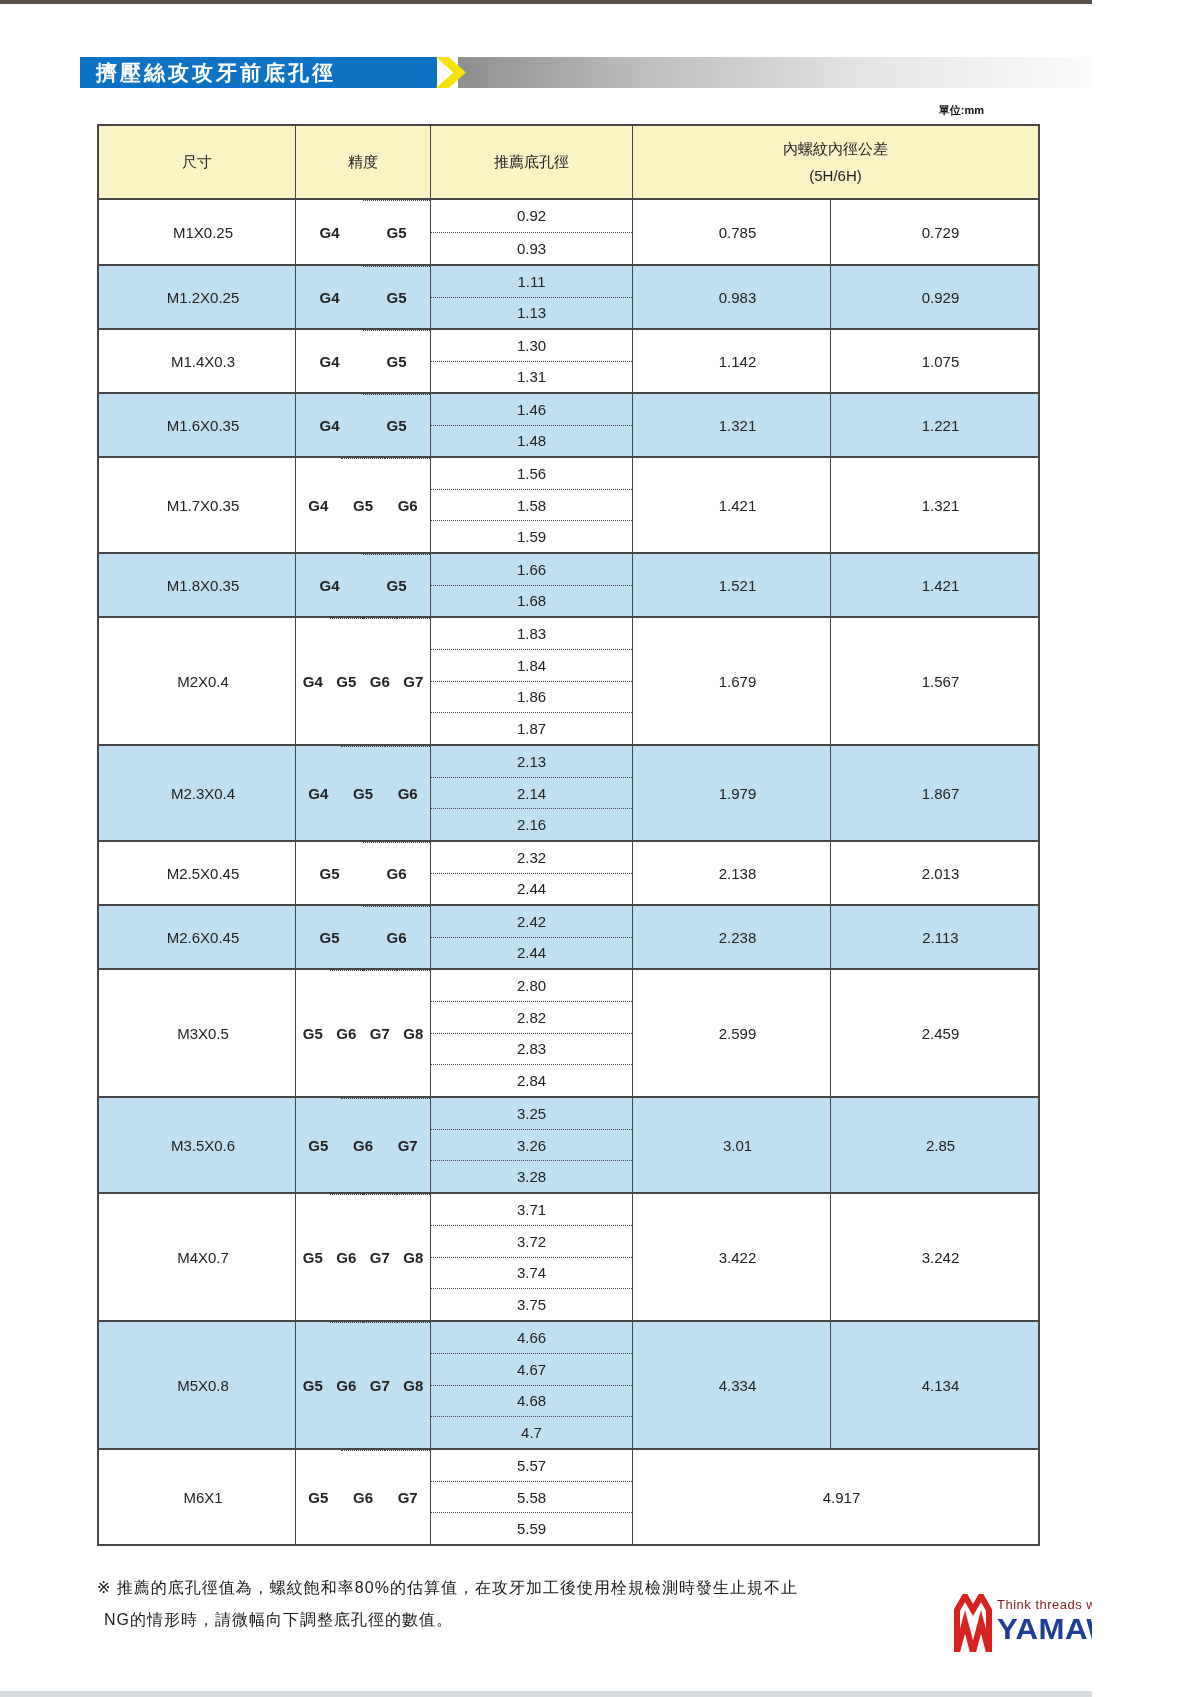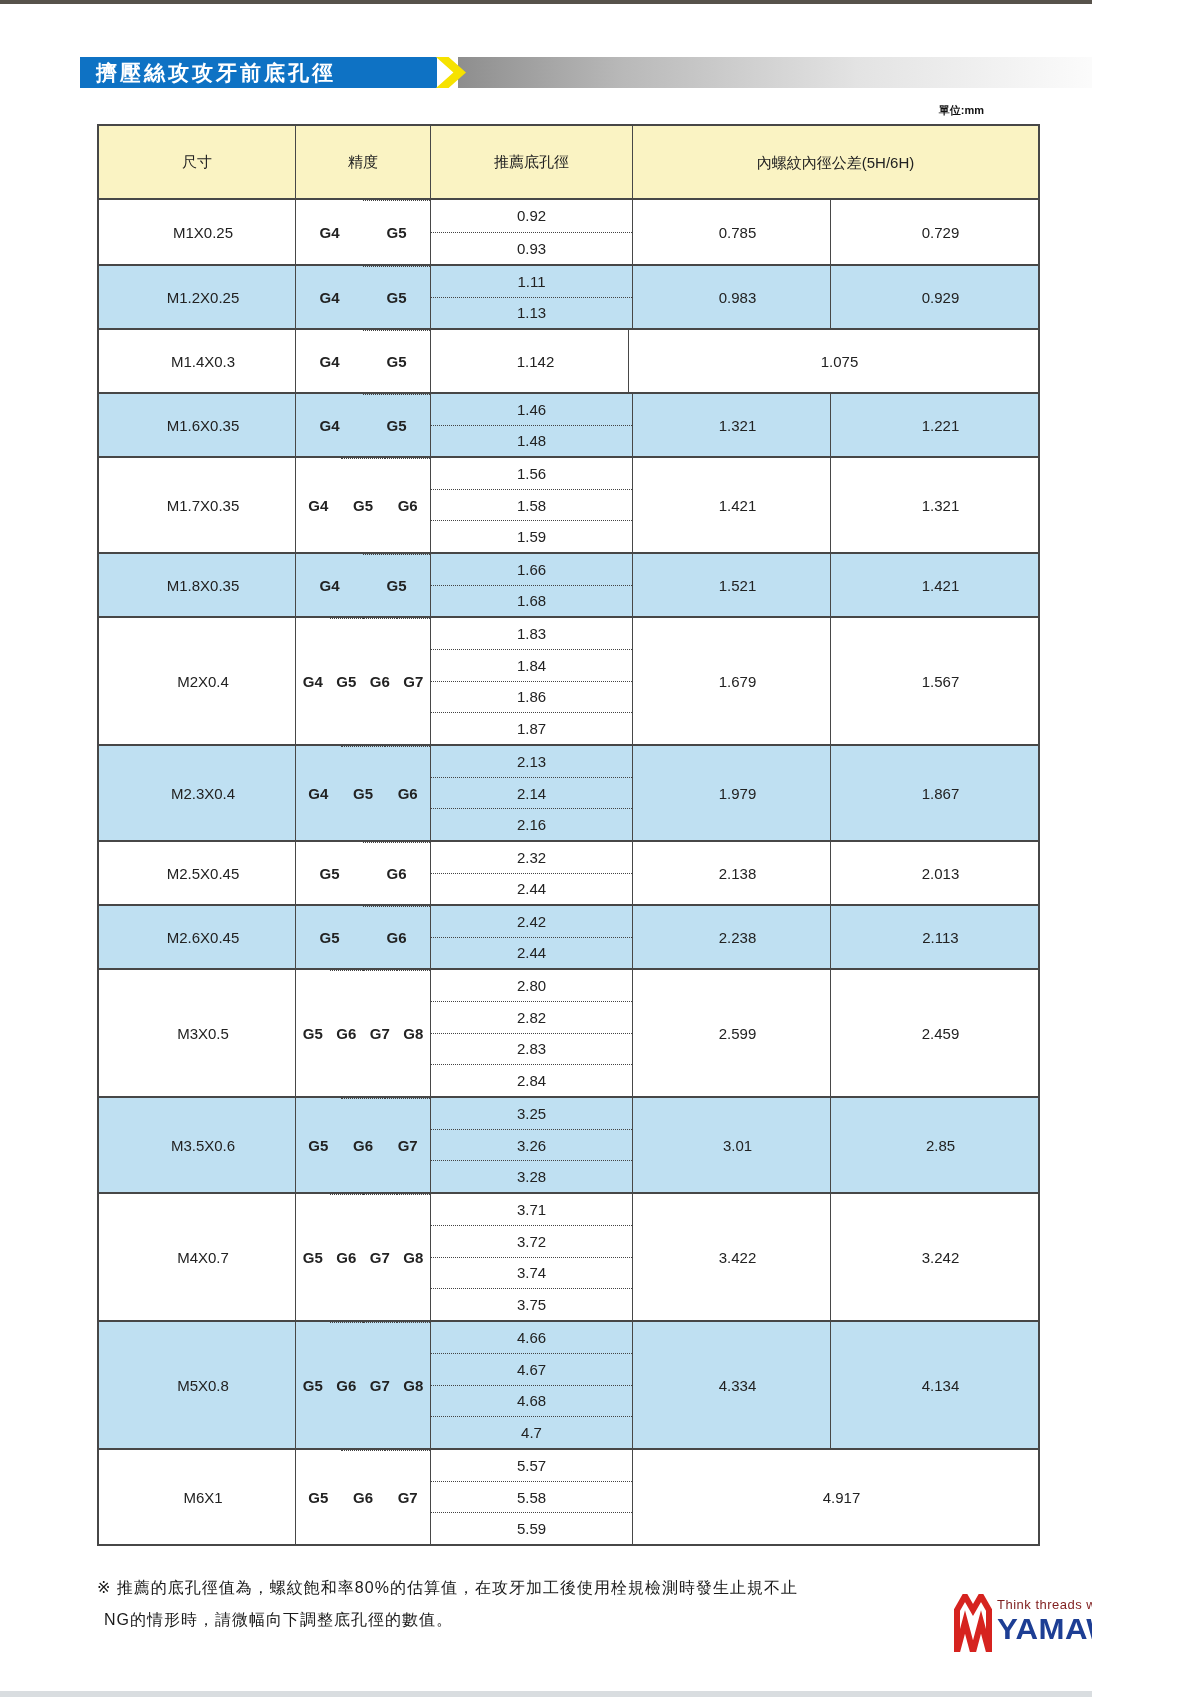--- a/index.html
+++ b/index.html
@@ -21,21 +21,21 @@
 
   .unit-label { position:absolute; top:103px; right:108px; font-size:11px; font-weight:bold; color:#111; }
 
   
   .tbl { position:absolute; left:97px; top:124px; width:943px; border:2px solid #474747; background:#fff; }
   .tbl-head { display:flex; height:74px; background:#faf3c3; border-bottom:2px solid #474747; color:#222; font-size:15px; }
   .hcell { display:flex; align-items:center; justify-content:center; text-align:center; }
   .hc1 { width:197px; border-right:1px solid #474747; }
   .hc2 { width:135px; border-right:1px solid #474747; }
   .hc3 { width:202px; border-right:1px solid #474747; }
-  .hc4 { flex:1; flex-direction:row; line-height:1.8; }
+  .hc4 { flex:1; flex-direction:column; line-height:1.8; }
 
   .grp { display:flex; border-top:2px solid #474747; color:#222; font-size:15px; }
   .grp:first-child { border-top:none; }
   .grp.h2 { height:64px; } .grp.h3 { height:96px; } .grp.h4 { height:128px; }
   .grp.hl { background:#bfe0f2; }
   .gcell { display:flex; align-items:center; justify-content:center;padding-left:12px; }
   .gc-size { width:197px; border-right:1px solid #474747; }
   .gc-prec { width:135px; border-right:1px solid #474747; display:flex; flex-direction:row;font-weight:bold; }
   .gc-hole { width:202px; border-right:1px solid #474747; display:flex; flex-direction:column; }
   .gc-tolmax { width:198px; border-right:1px solid #474747; }
@@ -105,20 +105,24 @@
           </div>
           <div class="gcell gc-tolmax">0.983</div>
           <div class="gcell gc-tolmin">0.929</div>
         </div>
         <div class="grp h2">
           <div class="gcell gc-size">M1.4X0.3</div>
           <div class="gc-prec">
             <div class="sub">G4</div>
             <div class="sub">G5</div>
           </div>
+          <div class="gc-hole">
+            <div class="sub">1.30</div>
+            <div class="sub">1.31</div>
+          </div>
           <div class="gcell gc-tolmax">1.142</div>
           <div class="gcell gc-tolmin">1.075</div>
         </div>
         <div class="grp h2 hl">
           <div class="gcell gc-size">M1.6X0.35</div>
           <div class="gc-prec">
             <div class="sub">G4</div>
             <div class="sub">G5</div>
           </div>
           <div class="gc-hole">

